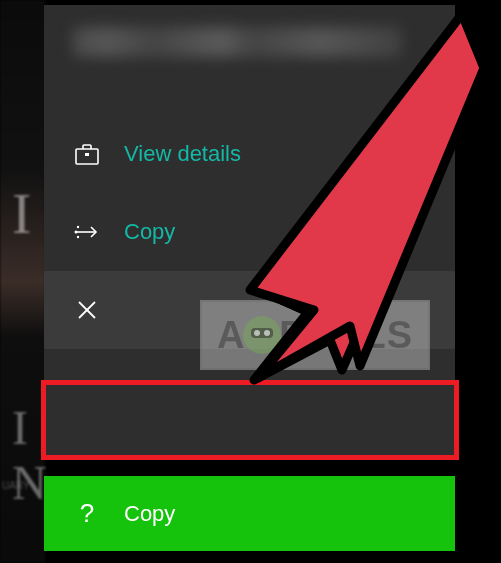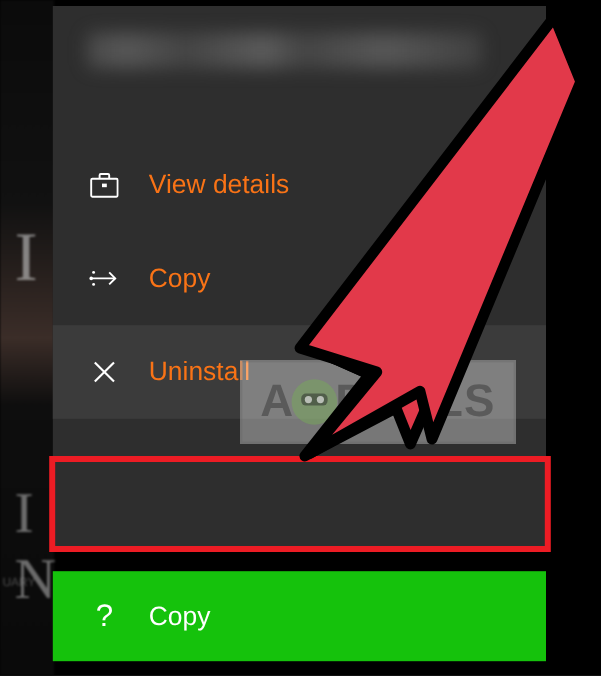--- a/index.html
+++ b/index.html
@@ -76,21 +76,21 @@
     border-radius: 6px;
   }
   .menu-items {
     padding-top: 30px;
   }
   .item {
     display: flex;
     align-items: center;
     height: 78px;
     padding-left: 28px;
-    color: #f97316;
+    color: #14b8a6;
     font-size: 22px;
     font-weight: 400;
     cursor: pointer;
     text-align: right;
   }
   .item .icon {
     width: 30px;
     height: 30px;
     margin-right: 22px;
     display: flex;
@@ -221,21 +221,20 @@
     </div>
 
 
     <div class="item item-uninstall">
       <span class="icon">
         <svg width="20" height="20" viewBox="0 0 20 20" fill="none" stroke="#fff" stroke-width="1.8">
           <line x1="2" y1="2" x2="18" y2="18"></line>
           <line x1="18" y1="2" x2="2" y2="18"></line>
         </svg>
       </span>
-      <span>Uninstall</span>
     </div>
 
   </div>
 </div>
 
 <div class="highlight-box"></div>
 
 <div class="help">
   <span class="icon">
     <span>?</span>

